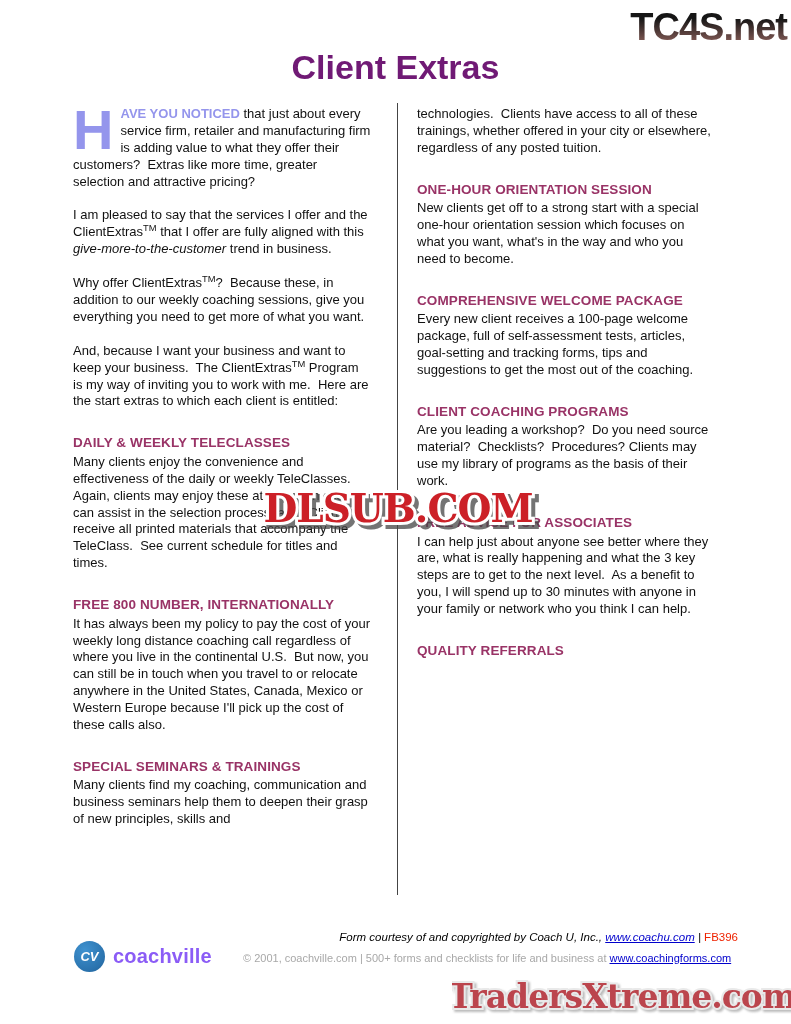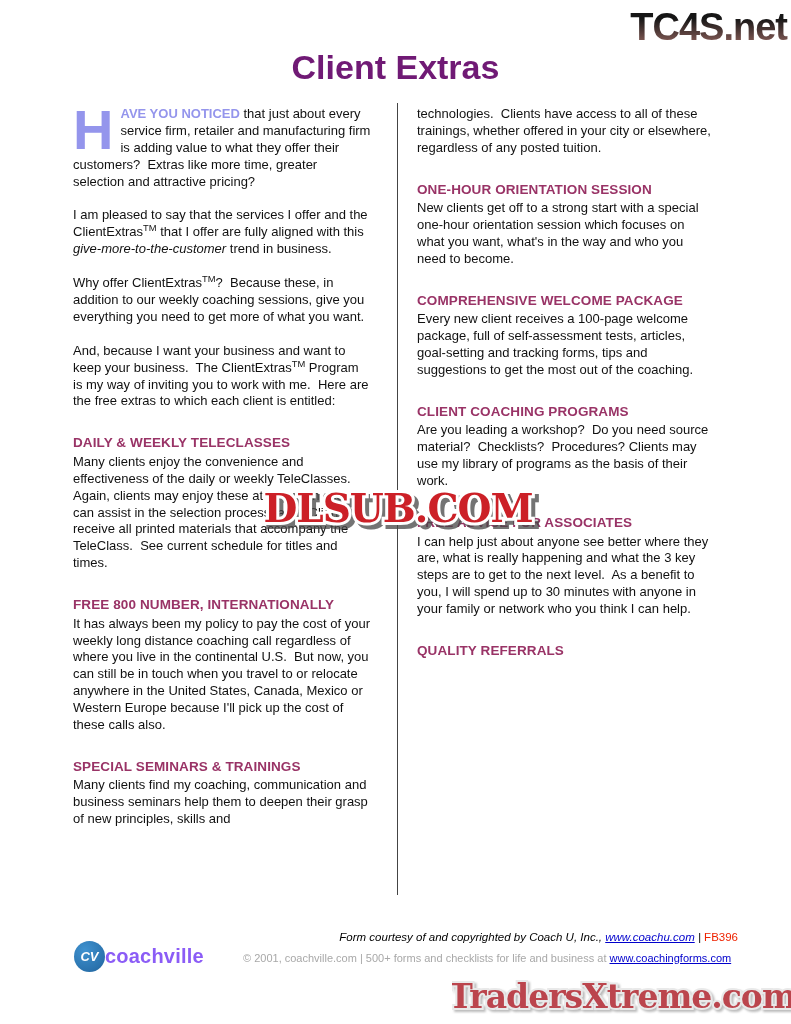--- a/index.html
+++ b/index.html
@@ -46,21 +46,21 @@
     color:#000;
   }
   .footer-line1 .link, .footer-line2 .link {
     color:#0000cc; text-decoration:underline; cursor:pointer;
   }
   .footer-code { color:#ee2200; font-style:normal; }
   .footer-line2 {
     position:absolute; top:952px; left:243px; font-size:11px; color:#a8a8a8;
   }
   .logo {
-    position:absolute; top:941px; left:74px; display:flex; align-items:center; gap:0;
+    position:absolute; top:941px; left:74px; display:flex; align-items:center; gap:8px;
   }
   .logo-circle {
     width:31px; height:31px; border-radius:50%;
     background:radial-gradient(circle at 35% 30%, #3f92d0, #2a72ad 70%, #1d5c91);
     color:#fff; font-weight:bold; font-size:13px; font-style:italic;
     display:flex; align-items:center; justify-content:center;
   }
   .logo-name { font-size:20px; font-weight:bold; color:#8b5cf6; letter-spacing:0.2px; }
 </style>
 </head>
@@ -82,21 +82,21 @@
 
   <div class="divider"></div>
 
   <div class="col col-left">
     <p class="body"><span class="dropcap">H</span><span class="lead">AVE YOU NOTICED</span><span> that just about every service firm, retailer and manufacturing firm is adding value to what they offer their customers?  Extras like more time, greater selection and attractive pricing?</span></p>
 
     <p class="body"><span>I am pleased to say that the services I offer and the ClientExtras</span><sup>TM</sup><span> that I offer are fully aligned with this </span><span class="it">give-more-to-the-customer</span><span> trend in business.</span></p>
 
     <p class="body"><span>Why offer ClientExtras</span><sup>TM</sup><span>?  Because these, in addition to our weekly coaching sessions, give you everything you need to get more of what you want.</span></p>
 
-    <p class="body"><span>And, because I want your business and want to keep your business.  The ClientExtras</span><sup>TM</sup><span> Program is my way of inviting you to work with me.  Here are the free extras to which each client is entitled:</span></p>
+    <p class="body"><span>And, because I want your business and want to keep your business.  The ClientExtras</span><sup>TM</sup><span> Program is my way of inviting you to work with me.  Here are the start extras to which each client is entitled:</span></p>
 
     <div class="section">
       <h3>DAILY &amp; WEEKLY TELECLASSES</h3>
       <p class="body">Many clients enjoy the convenience and effectiveness of the daily or weekly TeleClasses.  Again, clients may enjoy these at no tuition cost.  I can assist in the selection process, also. Clients receive all printed materials that accompany the TeleClass.  See current schedule for titles and times.</p>
     </div>
 
     <div class="section">
       <h3>FREE 800 NUMBER, INTERNATIONALLY</h3>
       <p class="body">It has always been my policy to pay the cost of your weekly long distance coaching call regardless of where you live in the continental U.S.  But now, you can still be in touch when you travel to or relocate anywhere in the United States, Canada, Mexico or Western Europe because I'll pick up the cost of these calls also.</p>
     </div>

